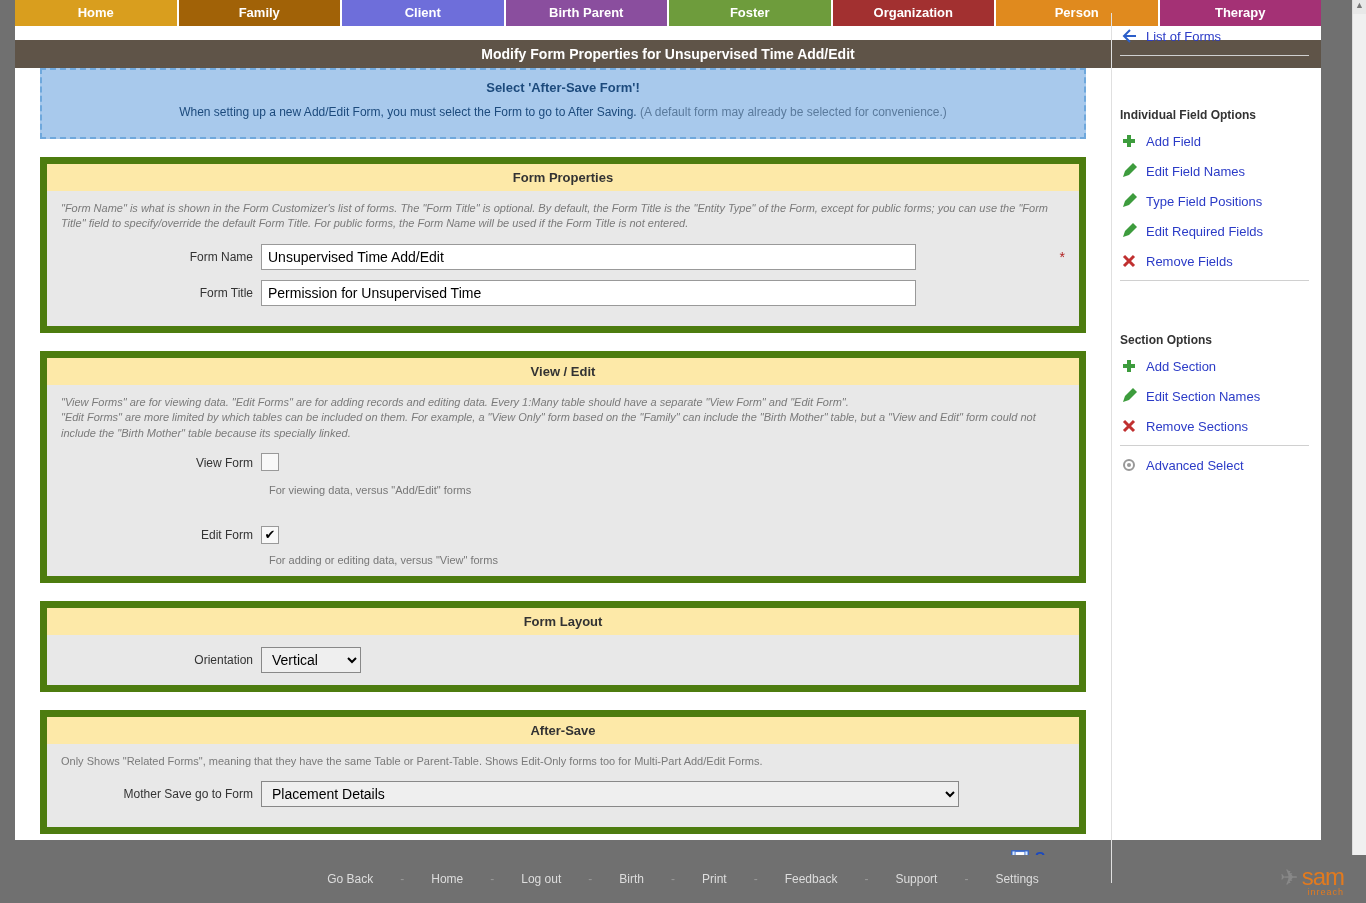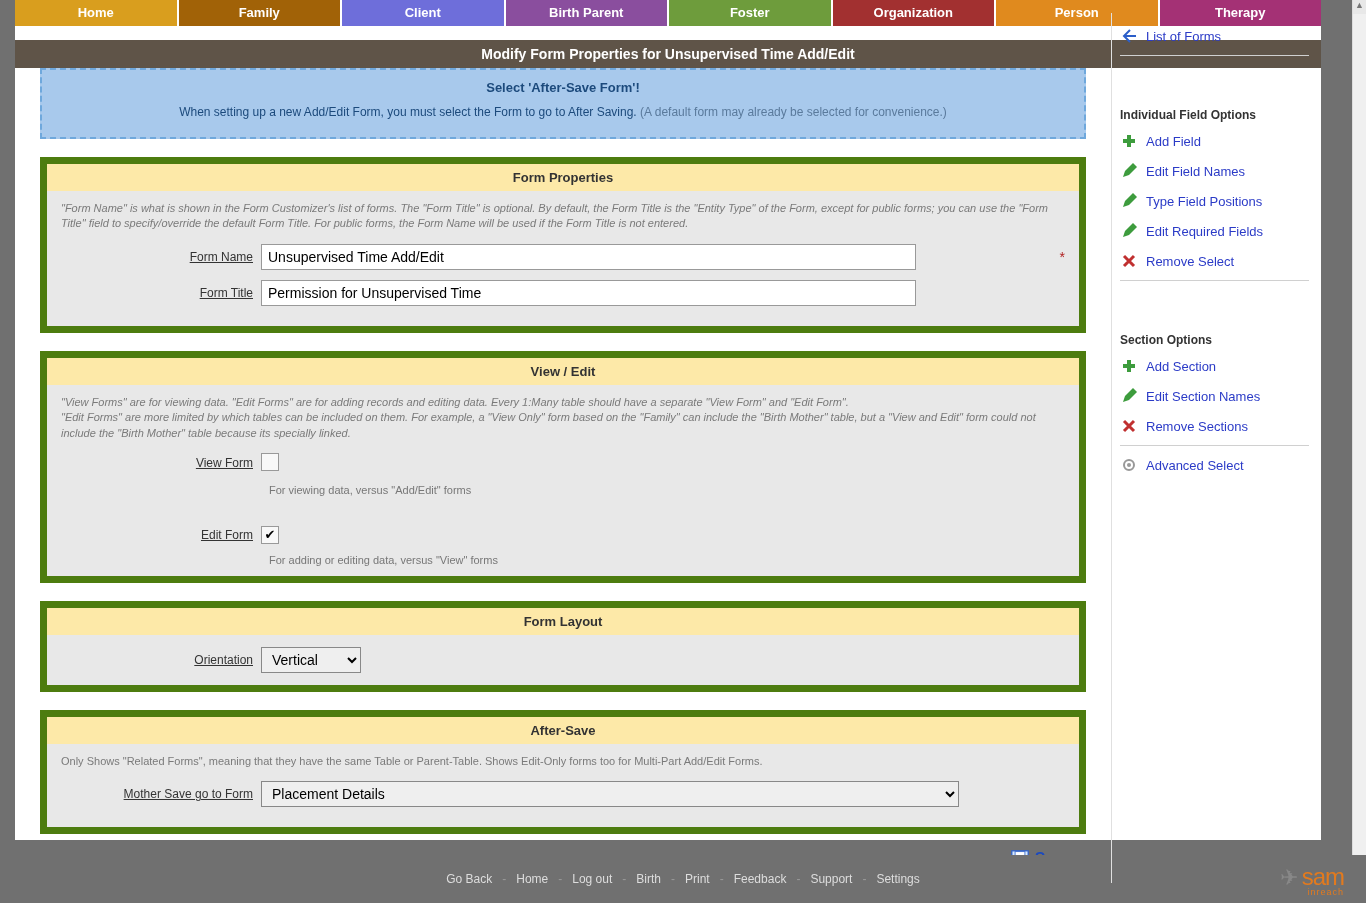--- a/index.html
+++ b/index.html
@@ -24,36 +24,36 @@
 .alert-text span.sub { color: #5a7a9c; }
 .main-layout { display: flex; }
 .main-col { flex: 1; padding: 0 25px 10px; }
 .side-col { width: 210px; padding: 8px 12px 0 8px; border-left: 1px solid #e0e0e0; margin-top: -55px; position: relative; z-index: 10; background: transparent; }
 .section { margin-top: 18px; border: 7px solid #4d7c0f; }
 .section-header { background: #fde9a8; color: #333; text-align: center; font-weight: bold; font-size: 13px; padding: 6px; }
 .section-body { background: #e8e8e8; padding: 10px 14px; }
 .help-text { color: #7a7a7a; font-size: 11px; line-height: 1.4; margin-bottom: 12px; font-style: italic; }
 .help-text.notit { font-style: normal; }
 .field-row { display: flex; align-items: center; margin: 10px 0; }
-.field-label { width: 200px; text-align: right; padding-right: 8px; color: #333; font-size: 12px; text-decoration: underline; }
+.field-label { width: 200px; text-align: right; padding-right: 8px; color: #333; font-size: 12px; }
 .field-input { flex: 1; }
 .field-input input[type=text] { width: 100%; max-width: 655px; border: 1px solid #999; padding: 4px 6px; font-size: 14px; font-family: Arial; }
 .req { color: #b02020; margin-left: 6px; font-size: 14px; }
 .chk { width: 18px; height: 18px; border: 1px solid #999; background: #f8f8f8; display: inline-flex; align-items: center; justify-content: center; font-size: 13px; }
 .field-hint { color: #777; font-size: 11px; margin-left: 208px; margin-top: 4px; }
 .sel { border: 1px solid #888; padding: 3px 6px; font-size: 14px; font-family: Arial; }
 .sel-narrow { width: 100px; }
 .sel-wide { width: 698px; }
 .save-row { text-align: right; padding: 16px 14px 0 0; }
 .save-btn { display: inline-flex; align-items: center; gap: 6px; color: #1c4abe; font-weight: bold; font-size: 16px; cursor: pointer; }
 .side-link { display: flex; align-items: center; gap: 8px; padding: 6px 0; color: #2b3bc7; font-size: 13px; cursor: pointer; text-decoration: none; }
 .side-head { font-weight: bold; color: #333; font-size: 12px; padding: 8px 0 4px; margin-top: 44px; }
 .side-sep { border-top: 1px solid #d0d0d0; margin: 4px 0; }
 .icon-sm { width: 18px; height: 18px; display: inline-flex; align-items: center; justify-content: center; }
-.footer { position: absolute; bottom: 0; left: 0; right: 0; height: 48px; background: #707070; display: flex; align-items: center; justify-content: center; gap: 10px; color: #ccc; }
+.footer { position: absolute; bottom: 0; left: 0; right: 0; height: 48px; background: #707070; display: flex; align-items: center; justify-content: center; gap: 27px; color: #ccc; }
 .footer a { color: #ddd; font-size: 12px; text-decoration: none; cursor: pointer; }
 .footer .sep { color: #999; }
 .logo { position: absolute; right: 22px; bottom: 6px; font-family: Arial; }
 .logo-top { color: #e27a1e; font-size: 24px; font-weight: 300; letter-spacing: -1px; }
 .logo-bot { color: #e27a1e; font-size: 9px; letter-spacing: 1px; display: block; text-align: right; margin-top: -4px; }
 .scroll-hint { position: absolute; right: 0; top: 0; width: 14px; height: 100%; background: #f0f0f0; border-left: 1px solid #ddd; }
 .scroll-up { position: absolute; top: 0; width: 100%; height: 14px; background: #e8e8e8; font-size: 9px; text-align: center; color: #777; }
 .scroll-dn { position: absolute; bottom: 0; width: 100%; height: 14px; background: #e8e8e8; font-size: 9px; text-align: center; color: #777; }
 svg { display: block; }
 </style>
@@ -197,21 +197,21 @@
               </svg>
             </span>
           <span>Edit Required Fields</span>
         </a>
         <a class="side-link">
           <span class="icon-sm">
               <svg width="18" height="18" viewBox="0 0 18 18">
                 <path d="M4 4 L14 14 M14 4 L4 14" stroke="#c03030" stroke-width="3"></path>
               </svg>
             </span>
-          <span>Remove Select</span>
+          <span>Remove Fields</span>
         </a>
         <div class="side-sep"></div>
         <div class="side-head">Section Options</div>
         <a class="side-link">
           <span class="icon-sm">
               <svg width="18" height="18" viewBox="0 0 18 18">
                 <path d="M9 3 V15 M3 9 H15" stroke="#3d9c3d" stroke-width="4"></path>
               </svg>
             </span>
           <span>Add Section</span>

